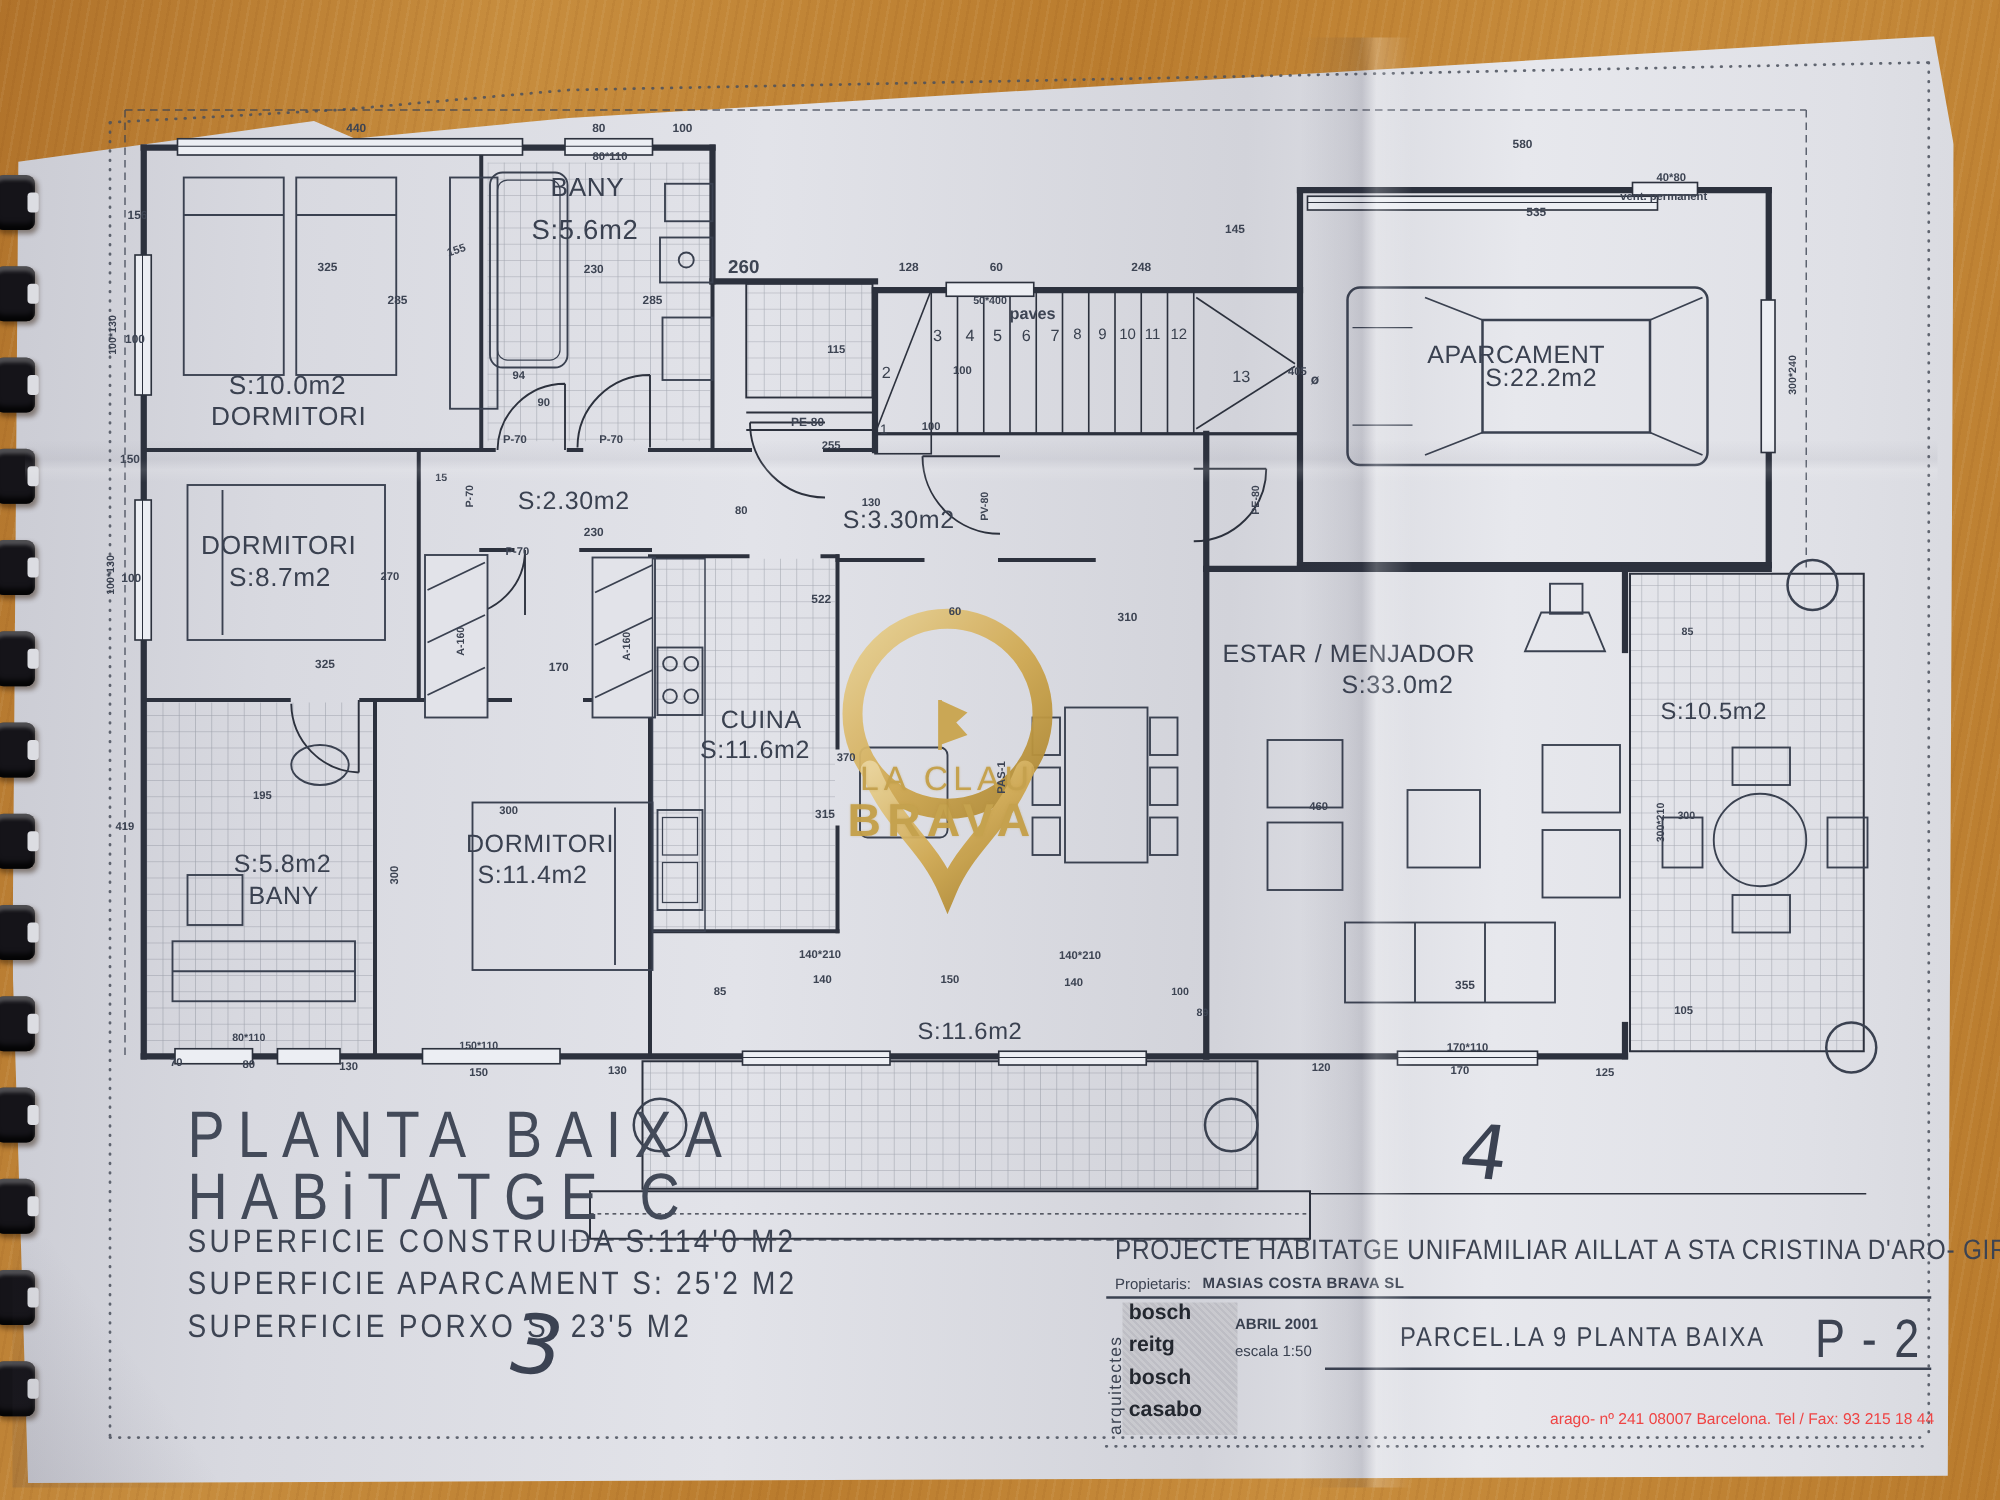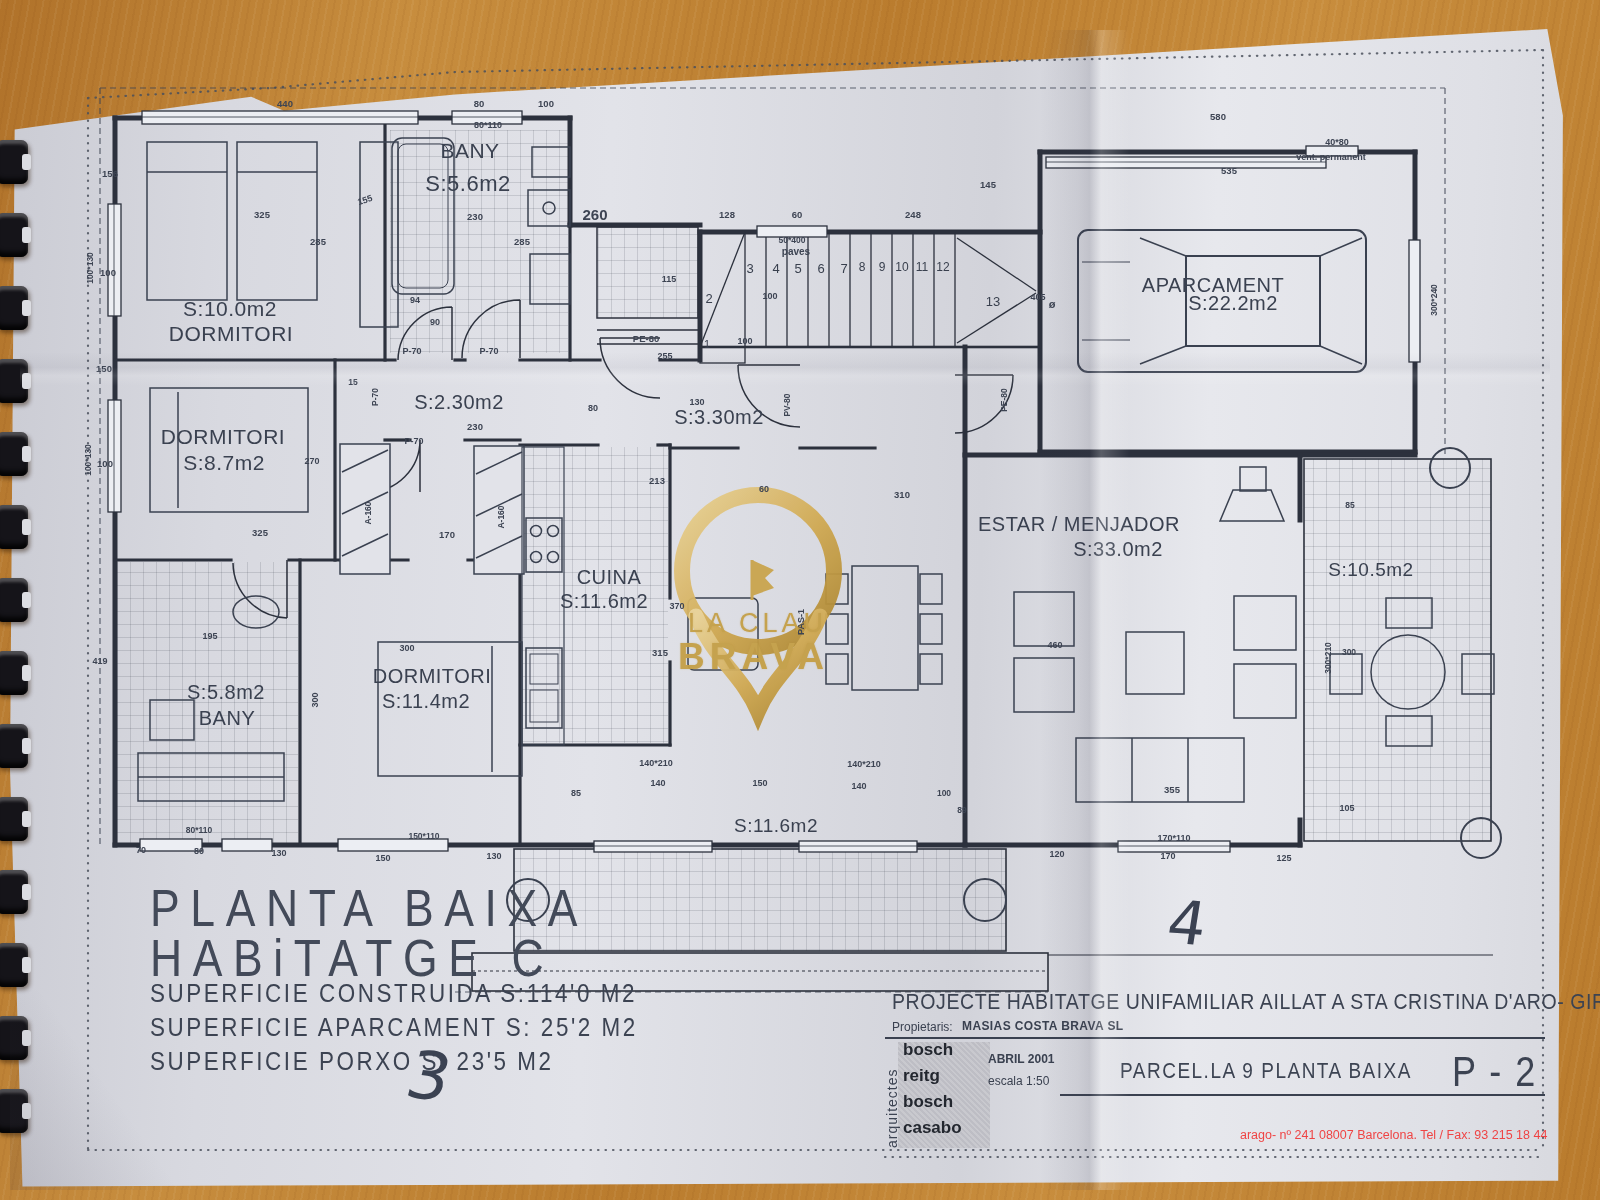--- a/index.html
+++ b/index.html
@@ -357,42 +357,42 @@
     <span class="lbl dim" style="left: 595px; top: 214px; font-size: 15px; transform: translate(-50%, -50%);">260</span>
     <span class="lbl dim" style="left: 669px; top: 279px; font-size: 9px; transform: translate(-50%, -50%);">115</span>
     <span class="lbl dim" style="left: 415px; top: 300px; font-size: 9px; transform: translate(-50%, -50%);">94</span>
     <span class="lbl dim" style="left: 435px; top: 322px; font-size: 9px; transform: translate(-50%, -50%);">90</span>
     <span class="lbl dim" style="left: 412px; top: 351px; font-size: 9px; transform: translate(-50%, -50%);">P-70</span>
     <span class="lbl dim" style="left: 489px; top: 351px; font-size: 9px; transform: translate(-50%, -50%);">P-70</span>
     <span class="lbl dim" style="left: 727px; top: 214px; font-size: 9.5px; transform: translate(-50%, -50%);">128</span>
     <span class="lbl dim" style="left: 797px; top: 214px; font-size: 9.5px; transform: translate(-50%, -50%);">60</span>
     <span class="lbl dim" style="left: 913px; top: 214px; font-size: 9.5px; transform: translate(-50%, -50%);">248</span>
     <span class="lbl dim" style="left: 792px; top: 240px; font-size: 8.5px; transform: translate(-50%, -50%);">50*400</span>
-    <span class="lbl dim" style="left: 796px; top: 251px; font-size: 10px; transform: translate(-50%, -50%);">paves</span>
+    <span class="lbl dim" style="left: 826px; top: 251px; font-size: 13px; transform: translate(-50%, -50%);">paves</span>
     <span class="lbl dim" style="left: 1038px; top: 297px; font-size: 9px; transform: translate(-50%, -50%);">405</span>
     <span class="lbl dim" style="left: 1052px; top: 304px; font-size: 11px; transform: translate(-50%, -50%);">ø</span>
     <span class="lbl dim" style="left: 1434px; top: 300px; font-size: 8.5px; transform: translate(-50%, -50%) rotate(-90deg);">300*240</span>
     <span class="lbl dim" style="left: 770px; top: 296px; font-size: 9px; transform: translate(-50%, -50%);">100</span>
     <span class="lbl dim" style="left: 745px; top: 341px; font-size: 9px; transform: translate(-50%, -50%);">100</span>
     <span class="lbl dim" style="left: 646px; top: 338px; font-size: 9.5px; transform: translate(-50%, -50%);">PE-80</span>
     <span class="lbl dim" style="left: 665px; top: 356px; font-size: 9px; transform: translate(-50%, -50%);">255</span>
     <span class="lbl dim" style="left: 353px; top: 382px; font-size: 8.5px; transform: translate(-50%, -50%);">15</span>
     <span class="lbl dim" style="left: 375px; top: 397px; font-size: 8.5px; transform: translate(-50%, -50%) rotate(-90deg);">P-70</span>
     <span class="lbl dim" style="left: 475px; top: 426px; font-size: 9.5px; transform: translate(-50%, -50%);">230</span>
     <span class="lbl dim" style="left: 414px; top: 441px; font-size: 9px; transform: translate(-50%, -50%);">P-70</span>
     <span class="lbl dim" style="left: 697px; top: 402px; font-size: 9px; transform: translate(-50%, -50%);">130</span>
     <span class="lbl dim" style="left: 593px; top: 408px; font-size: 9px; transform: translate(-50%, -50%);">80</span>
     <span class="lbl dim" style="left: 787px; top: 405px; font-size: 8.5px; transform: translate(-50%, -50%) rotate(-90deg);">PV-80</span>
     <span class="lbl dim" style="left: 1004px; top: 400px; font-size: 8.5px; transform: translate(-50%, -50%) rotate(-90deg);">PE-80</span>
     <span class="lbl dim" style="left: 312px; top: 461px; font-size: 9px; transform: translate(-50%, -50%);">270</span>
     <span class="lbl dim" style="left: 368px; top: 513px; font-size: 8.5px; transform: translate(-50%, -50%) rotate(-90deg);">A-160</span>
     <span class="lbl dim" style="left: 501px; top: 517px; font-size: 8.5px; transform: translate(-50%, -50%) rotate(-90deg);">A-160</span>
     <span class="lbl dim" style="left: 260px; top: 532px; font-size: 9.5px; transform: translate(-50%, -50%);">325</span>
     <span class="lbl dim" style="left: 447px; top: 534px; font-size: 9.5px; transform: translate(-50%, -50%);">170</span>
-    <span class="lbl dim" style="left: 657px; top: 480px; font-size: 9.5px; transform: translate(-50%, -50%);">213</span>
+    <span class="lbl dim" style="left: 657px; top: 480px; font-size: 9.5px; transform: translate(-50%, -50%);">522</span>
     <span class="lbl dim" style="left: 764px; top: 489px; font-size: 9px; transform: translate(-50%, -50%);">60</span>
     <span class="lbl dim" style="left: 902px; top: 494px; font-size: 9.5px; transform: translate(-50%, -50%);">310</span>
     <span class="lbl dim" style="left: 210px; top: 636px; font-size: 9px; transform: translate(-50%, -50%);">195</span>
     <span class="lbl dim" style="left: 407px; top: 648px; font-size: 9px; transform: translate(-50%, -50%);">300</span>
     <span class="lbl dim" style="left: 315px; top: 700px; font-size: 9px; transform: translate(-50%, -50%) rotate(-90deg);">300</span>
     <span class="lbl dim" style="left: 677px; top: 606px; font-size: 9px; transform: translate(-50%, -50%);">370</span>
     <span class="lbl dim" style="left: 801px; top: 622px; font-size: 9px; transform: translate(-50%, -50%) rotate(-90deg);">PAS-1</span>
     <span class="lbl dim" style="left: 660px; top: 652px; font-size: 9.5px; transform: translate(-50%, -50%);">315</span>
     <span class="lbl dim" style="left: 1055px; top: 645px; font-size: 9px; transform: translate(-50%, -50%);">460</span>
     <span class="lbl dim" style="left: 1172px; top: 789px; font-size: 9.5px; transform: translate(-50%, -50%);">355</span>
@@ -411,21 +411,21 @@
     <span class="lbl dim" style="left: 1174px; top: 838px; font-size: 9px; transform: translate(-50%, -50%);">170*110</span>
     <span class="lbl dim" style="left: 1057px; top: 854px; font-size: 9px; transform: translate(-50%, -50%);">120</span>
     <span class="lbl dim" style="left: 1168px; top: 856px; font-size: 9px; transform: translate(-50%, -50%);">170</span>
     <span class="lbl dim" style="left: 1284px; top: 858px; font-size: 9px; transform: translate(-50%, -50%);">125</span>
     <span class="lbl dim" style="left: 141px; top: 850px; font-size: 9px; transform: translate(-50%, -50%); text-align: center;">70</span>
     <span class="lbl dim" style="left: 199px; top: 851px; font-size: 9px; transform: translate(-50%, -50%);">80</span>
     <span class="lbl dim" style="left: 279px; top: 853px; font-size: 9px; transform: translate(-50%, -50%);">130</span>
     <span class="lbl dim" style="left: 383px; top: 858px; font-size: 9px; transform: translate(-50%, -50%);">150</span>
     <span class="lbl dim" style="left: 494px; top: 856px; font-size: 9px; transform: translate(-50%, -50%);">130</span>
     <span class="lbl dim" style="left: 199px; top: 830px; font-size: 8.5px; transform: translate(-50%, -50%);">80*110</span>
-    <span class="lbl dim" style="left: 383px; top: 836px; font-size: 8.5px; transform: translate(-50%, -50%); margin-left: 41px;">150*110</span>
+    <span class="lbl dim" style="left: 383px; top: 836px; font-size: 8.5px; transform: translate(-50%, -50%);">150*110</span>
     <span class="lbl stair" style="left: 709px; top: 298px; font-size: 13px; transform: translate(-50%, -50%);">2</span>
     <span class="lbl stair" style="left: 707px; top: 344px; font-size: 11px; transform: translate(-50%, -50%);">1</span>
     <span class="lbl stair" style="left: 750px; top: 268px; font-size: 13px; transform: translate(-50%, -50%);">3</span>
     <span class="lbl stair" style="left: 776px; top: 268px; font-size: 13px; transform: translate(-50%, -50%);">4</span>
     <span class="lbl stair" style="left: 798px; top: 268px; font-size: 13px; transform: translate(-50%, -50%);">5</span>
     <span class="lbl stair" style="left: 821px; top: 268px; font-size: 13px; transform: translate(-50%, -50%);">6</span>
     <span class="lbl stair" style="left: 844px; top: 268px; font-size: 13px; transform: translate(-50%, -50%);">7</span>
     <span class="lbl stair" style="left: 862px; top: 267px; font-size: 12px; transform: translate(-50%, -50%);">8</span>
     <span class="lbl stair" style="left: 882px; top: 267px; font-size: 12px; transform: translate(-50%, -50%);">9</span>
     <span class="lbl stair" style="left: 902px; top: 267px; font-size: 12px; transform: translate(-50%, -50%);">10</span>

